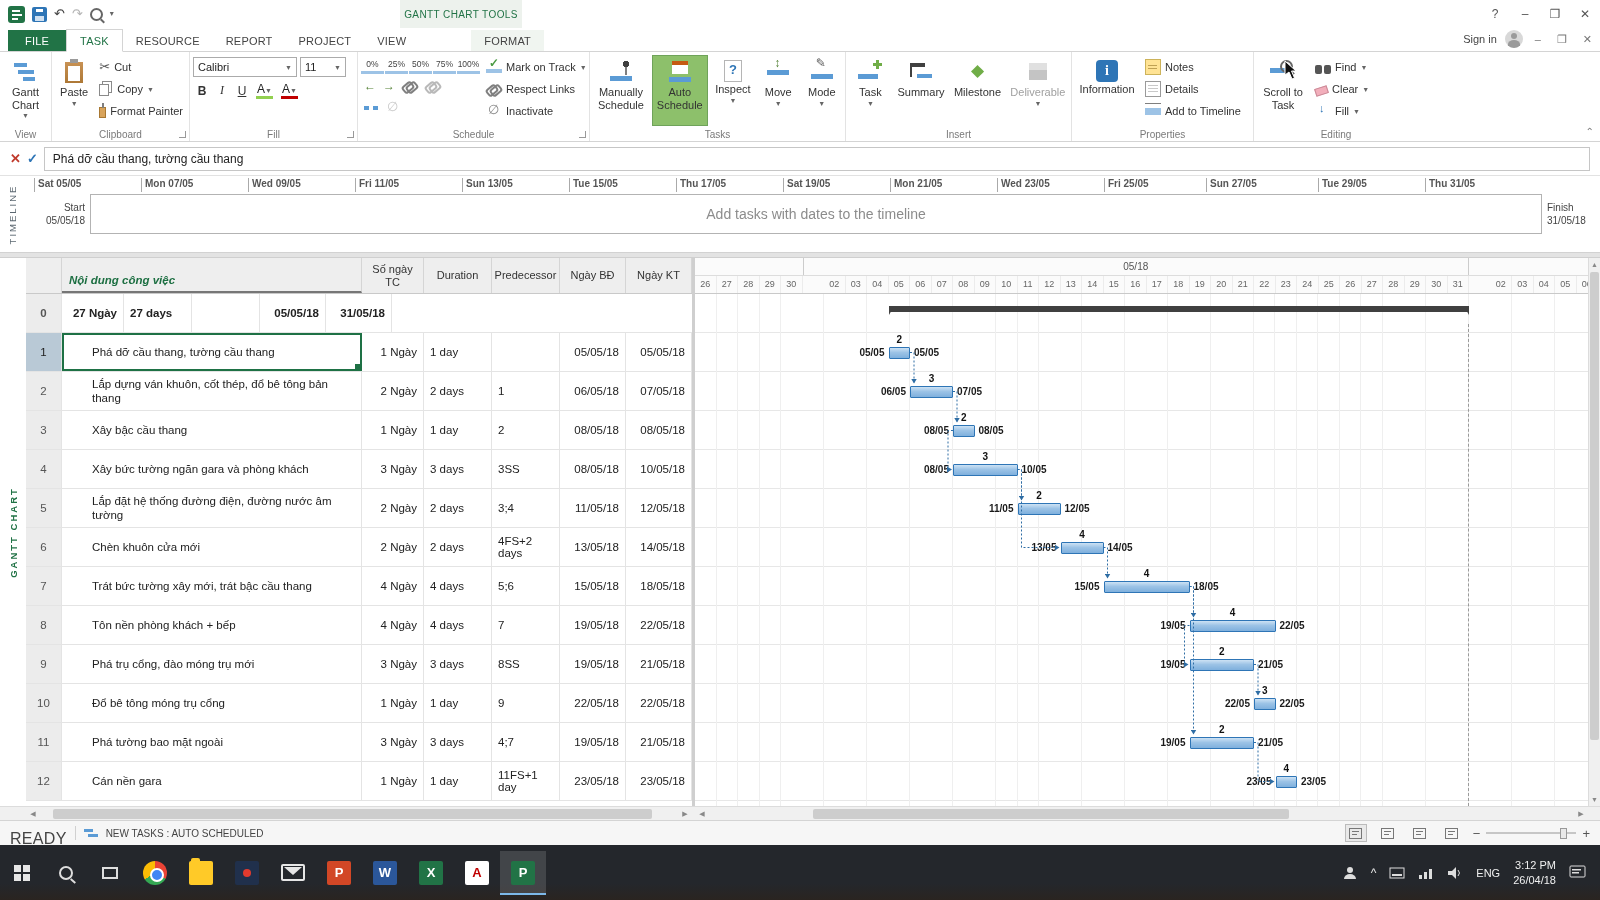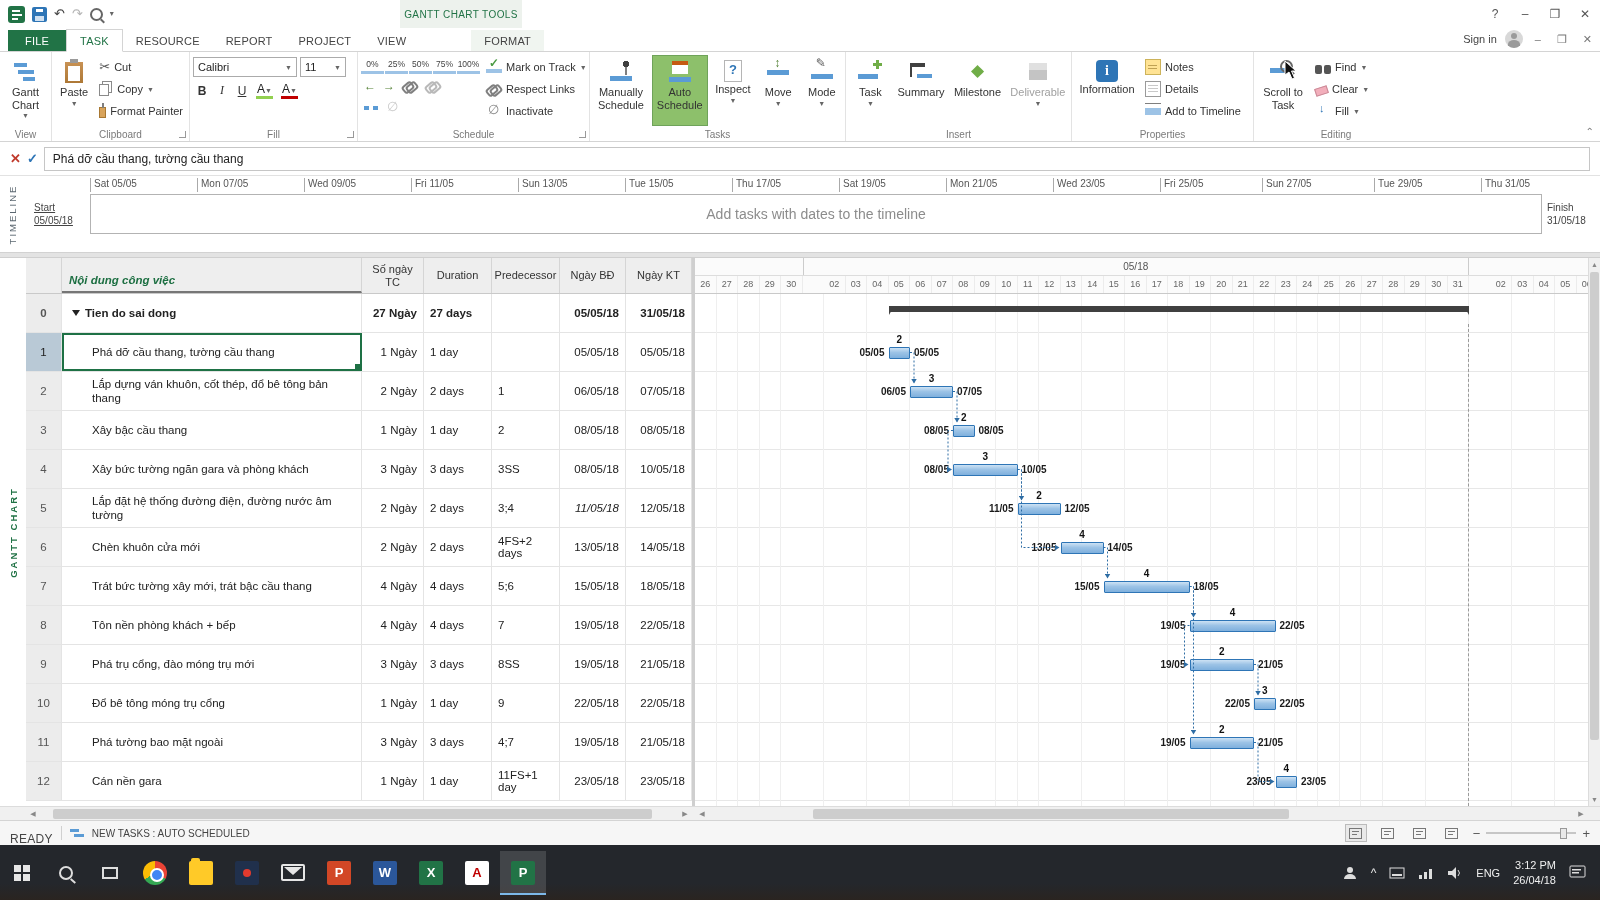--- a/index.html
+++ b/index.html
@@ -130,25 +130,25 @@
   .eb-x { color:#c0392b; font-weight:bold; font-size:13px; }
   .eb-ok { color:#2e75b6; font-weight:bold; font-size:13px; }
   .eb-field { flex:1; height:24px; border:1px solid #c6c6c6; display:flex; align-items:center; padding:0 8px; font-size:12px; background:#fff; }
 
   
   .tlpane { height:76px; display:flex; background:#fff; }
   .pane-strip { width:26px; display:flex; align-items:center; justify-content:center; flex:none; }
   .vlabel { transform:rotate(-90deg); font-size:9.5px; letter-spacing:2px; color:#5b6770; white-space:nowrap; }
   .vlabel.green { color:#217346; font-weight:bold; }
   .tl-content { flex:1; padding:2px 8px 8px; }
-  .tl-dates { position:relative; height:15px; margin-left:56px; margin-right:50px; }
+  .tl-dates { position:relative; height:15px; margin-right:50px;font-weight:bold; }
   .tl-date { position:absolute; top:0; font-size:10px; color:#555; white-space:nowrap; border-left:1px solid #aaa; padding-left:3px; height:14px; }
   .tl-bandrow { display:flex; height:40px; margin-top:1px; }
   .tl-start,.tl-finish { width:56px; font-size:10px; color:#444; display:flex; flex-direction:column; justify-content:center; line-height:1.3; }
-  .tl-start { padding-right:5px;text-decoration:underline; }
+  .tl-start { text-align:right; padding-right:5px; }
   .tl-finish { width:50px; padding-left:5px; }
   .tl-band { flex:1; border:1px solid #b3b3b3; background:#fff; display:flex; align-items:center; justify-content:center; }
   .tl-ph { color:#8c8c8c; font-size:14px; }
   .sep { height:6px; background:#e3e3e3; border-top:1px solid #d2d2d2; border-bottom:1px solid #cfcfcf; }
 
   
   .main { height:548px; display:flex; background:#fff; }
   .ttable { width:666px; flex:none; overflow:hidden; background:#fff; }
   .thead { display:flex; height:36px; background:#eeeeee; border-bottom:1px solid #c9c9c9; font-size:11px; color:#333; }
   .th { border-right:1px solid #d5d5d5; display:flex; align-items:center; justify-content:center; text-align:center; padding:2px; line-height:1.15; flex:none; }
@@ -200,21 +200,21 @@
   .vthumb { position:absolute; top:14px; left:1px; right:1px; height:468px; background:#cdcdcd; border-radius:2px; }
   .hrow { height:14px; display:flex; background:#f0f0f0; border-top:1px solid #dcdcdc; }
   .hcorner { flex:none; }
   .hscroll { display:flex; align-items:center; flex:none; }
   .hscroll .sb-arrow { width:14px; font-size:7px; color:#888; text-align:center; }
   .htrack { flex:1; height:10px; position:relative; }
   .hthumb { position:absolute; top:0; height:10px; background:#cdcdcd; border-radius:2px; }
 
   
   .statusbar { height:25px; background:#f6f6f6; border-top:1px solid #d4d4d4; display:flex; align-items:center; padding:0 10px; gap:8px; }
-  .sb-ready { font-size:12px; color:#444; letter-spacing:.3px;margin-top:12px; }
+  .sb-ready { font-size:16px; color:#444; letter-spacing:.3px;margin-top:12px; }
   .sb-div { width:1px; height:14px; background:#d0d0d0; }
   .sb-nt-ic { width:14px; height:12px; background:linear-gradient(#5b9bd5,#5b9bd5) 0 2px/9px 3px no-repeat,linear-gradient(#5b9bd5,#5b9bd5) 4px 7px/10px 3px no-repeat; }
   .sb-newtasks { font-size:10px; color:#444; }
   .sb-right { margin-left:auto; display:flex; align-items:center; gap:10px; }
   .sb-view { width:22px; height:18px; border:1px solid transparent; display:flex; align-items:center; justify-content:center; }
   .sb-view.on { border-color:#bbb; background:#e9e9e9; }
   .sb-view span { width:13px; height:11px; border:1px solid #777; background:linear-gradient(#777,#777) 2px 2px/7px 1px no-repeat,linear-gradient(#777,#777) 2px 5px/5px 1px no-repeat; }
   .sb-zoom { display:flex; align-items:center; gap:6px; }
   .sb-zoom .zi { color:#555; font-size:13px; }
   .ztrack { width:90px; height:2px; background:#c6c6c6; position:relative; }
@@ -546,24 +546,20 @@
           <div class="th hname" style="width: 300px;">Nội dung công việc</div>
           <div class="th" style="width: 62px;">Số ngày TC</div>
           <div class="th" style="width: 68px;">Duration</div>
           <div class="th" style="width: 68px;">Predecessor</div>
           <div class="th" style="width: 66px;">Ngày BĐ</div>
           <div class="th" style="width: 66px;">Ngày KT</div>
         </div>
       <div class="tbody">
           <div class="trow summary">
             <div class="td id" style="width: 36px;">0</div>
-            <div class="td namec" style="width: 300px;">
-              <span class="tri"></span>
-              <span class="txt">Tien do sai dong</span>
-            </div>
             <div class="td num" style="width: 62px;">27 Ngày</div>
             <div class="td dur" style="width: 68px;">27 days</div>
             <div class="td pred" style="width: 68px;"></div>
             <div class="td num" style="width: 66px;">05/05/18</div>
             <div class="td num" style="width: 66px;">31/05/18</div>
           </div>
           <div class="trow sel">
             <div class="td id" style="width: 36px;">1</div>
             <div class="td namec" style="width: 300px;">
               <span class="txt">Phá dỡ cầu thang, tường cầu thang</span>
@@ -608,21 +604,21 @@
             <div class="td num" style="width: 66px;">10/05/18</div>
           </div>
           <div class="trow">
             <div class="td id" style="width: 36px;">5</div>
             <div class="td namec" style="width: 300px;">
               <span class="txt">Lắp đặt hệ thống đường điện, đường nước âm tường</span>
             </div>
             <div class="td num" style="width: 62px;">2 Ngày</div>
             <div class="td dur" style="width: 68px;">2 days</div>
             <div class="td pred" style="width: 68px;">3;4</div>
-            <div class="td num" style="width: 66px; font-style: italic;">11/05/18</div>
+            <div class="td num" style="width: 66px;">11/05/18</div>
             <div class="td num" style="width: 66px;">12/05/18</div>
           </div>
           <div class="trow">
             <div class="td id" style="width: 36px;">6</div>
             <div class="td namec" style="width: 300px;">
               <span class="txt">Chèn khuôn cửa mới</span>
             </div>
             <div class="td num" style="width: 62px;">2 Ngày</div>
             <div class="td dur" style="width: 68px;">2 days</div>
             <div class="td pred" style="width: 68px;">4FS+2 days</div>

